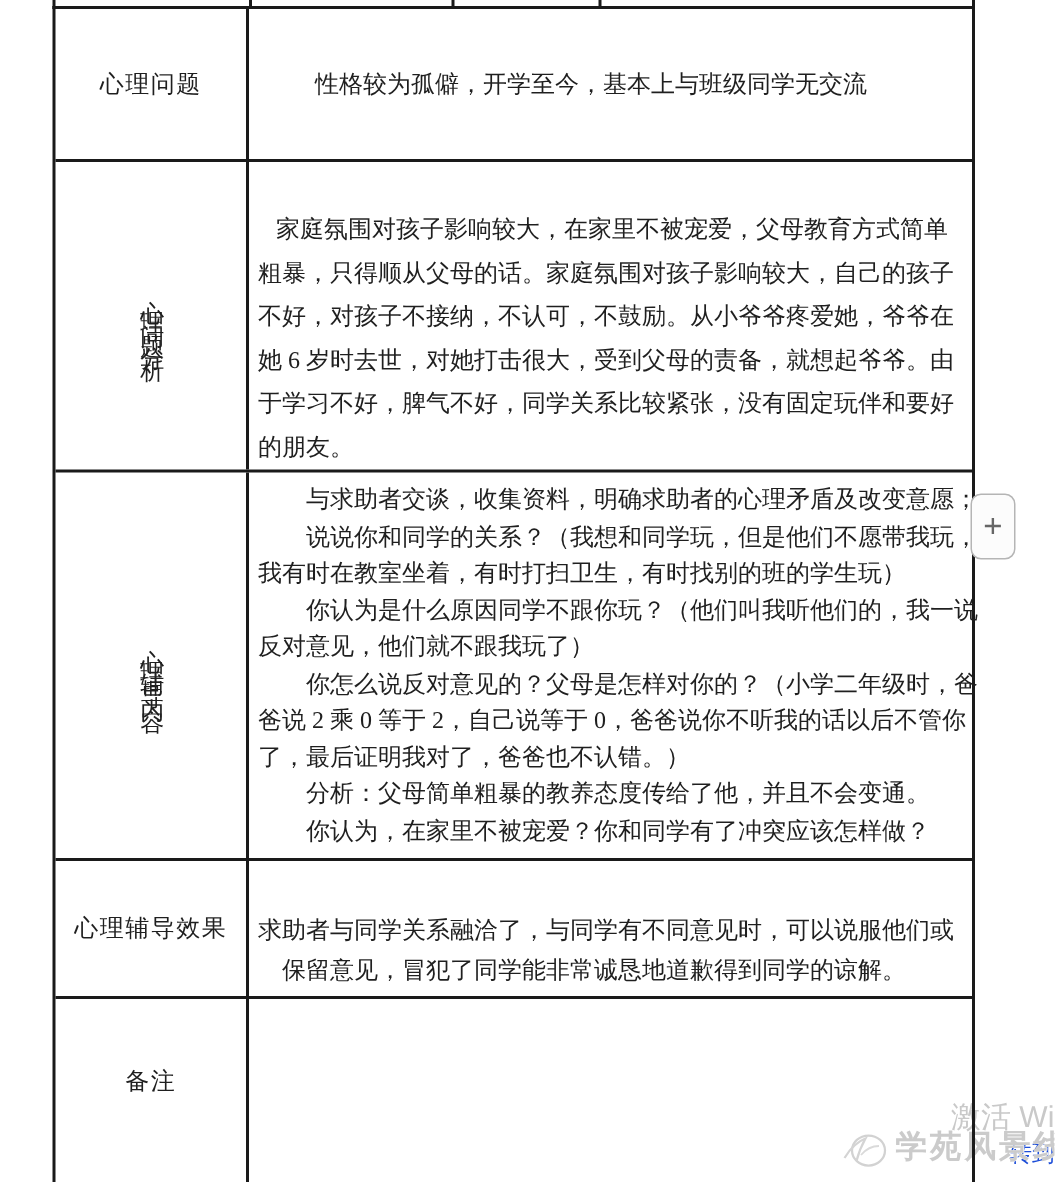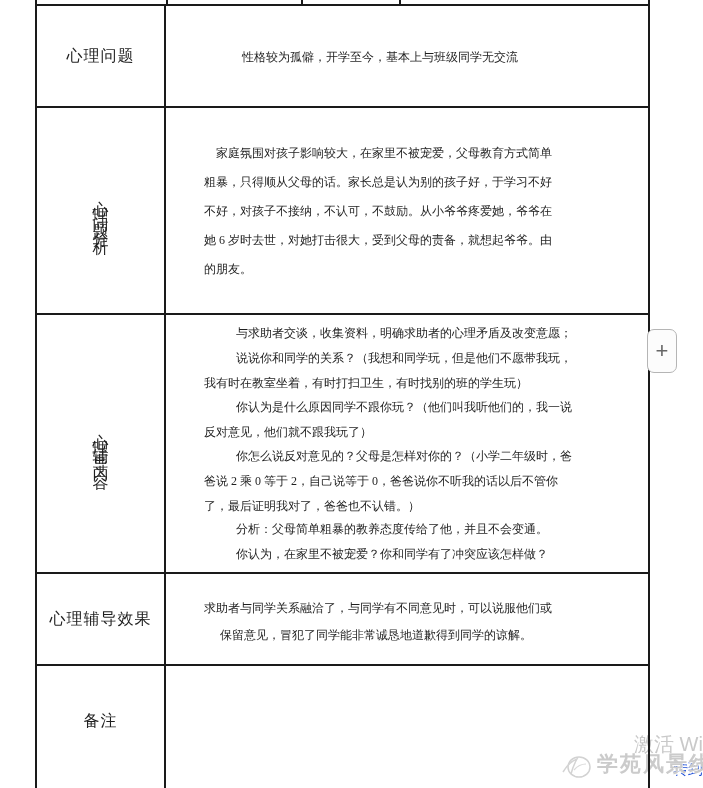--- a/index.html
+++ b/index.html
@@ -39,27 +39,27 @@
   .r5{height:210px;}
   .label-cell{
     width:129px;flex:0 0 129px;box-sizing:border-box;border-right:2px solid #1a1a1a;
     display:flex;align-items:center;justify-content:center;
     font-size:16px;letter-spacing:1px;
   }
   .label-vertical{
     writing-mode:vertical-rl;text-orientation:upright;letter-spacing:8px;line-height:1;
   }
   .r5 .label-cell{align-items:flex-start;padding-top:45px;}
-  .content-cell{flex:1;box-sizing:border-box;font-size:12px;margin-left:32px;}
+  .content-cell{flex:1;box-sizing:border-box;font-size:16px;}
   .r1 .content-cell{padding:41px 4px 0 44px;line-height:20px;}
   .r2 .content-cell{padding:31px 3px 0 6px;line-height:29px;border-radius:19px;}
   .r3 .content-cell{padding:7px 3px 0 6px;line-height:24.5px;}
-  .r4 .content-cell{padding:21px 3px 0 6px;line-height:27px;}
+  .r4 .content-cell{padding:33px 3px 0 6px;line-height:27px;}
   .ln{white-space:nowrap;}
-  .ind2{padding-left:32px;font-family:Liberation Mono, monospace;}
+  .ind2{padding-left:32px;}
   .ind1{padding-left:16px;}
   .ind-sm{padding-left:12px;}
   
   .stub{position:absolute;top:0;width:2px;height:6px;background:#1a1a1a;z-index:3;}
   .stub-a{left:35px;}
   .stub-b{left:166px;}
   .stub-c{left:301px;}
   .stub-d{left:399px;}
   .stub-e{left:648px;}
   
@@ -99,23 +99,24 @@
       <div class="ln">性格较为孤僻，开学至今，基本上与班级同学无交流</div>
     </div>
   </div>
 
   <div class="row r2">
     <div class="label-cell">
       <span class="label-vertical">心理问题分析</span>
     </div>
     <div class="content-cell">
       <div class="ln ind-sm">家庭氛围对孩子影响较大，在家里不被宠爱，父母教育方式简单</div>
-      <div class="ln">粗暴，只得顺从父母的话。家长总是认为别的孩子好，于学习不好</div>
+      <div class="ln">粗暴，只得顺从父母的话。家庭氛围对孩子影响较大，自己的孩子</div>
       <div class="ln">不好，对孩子不接纳，不认可，不鼓励。从小爷爷疼爱她，爷爷在</div>
       <div class="ln">她 6 岁时去世，对她打击很大，受到父母的责备，就想起爷爷。由</div>
+      <div class="ln">于学习不好，脾气不好，同学关系比较紧张，没有固定玩伴和要好</div>
       <div class="ln">的朋友。</div>
     </div>
   </div>
 
   <div class="row r3">
     <div class="label-cell">
       <span class="label-vertical">心理辅导内容</span>
     </div>
     <div class="content-cell">
       <div class="ln ind2">与求助者交谈，收集资料，明确求助者的心理矛盾及改变意愿；</div>

